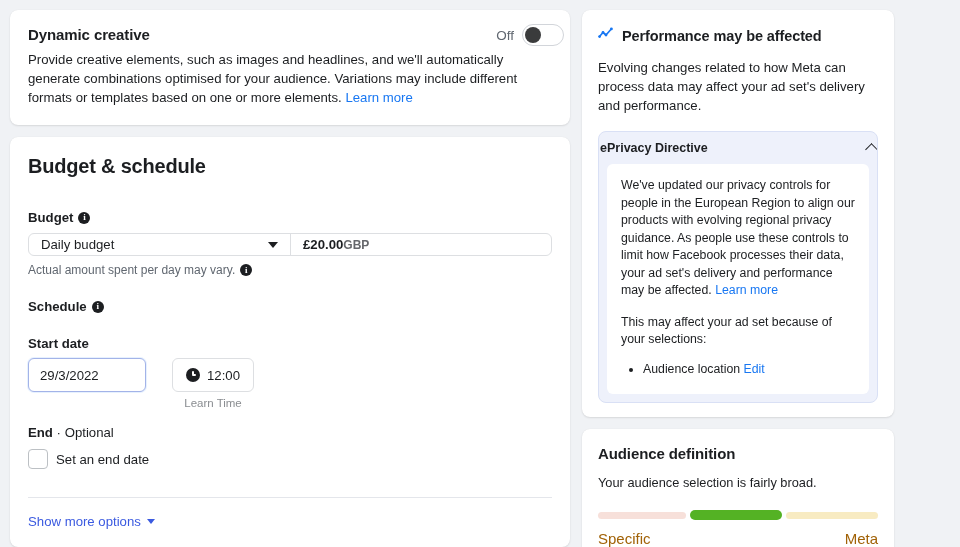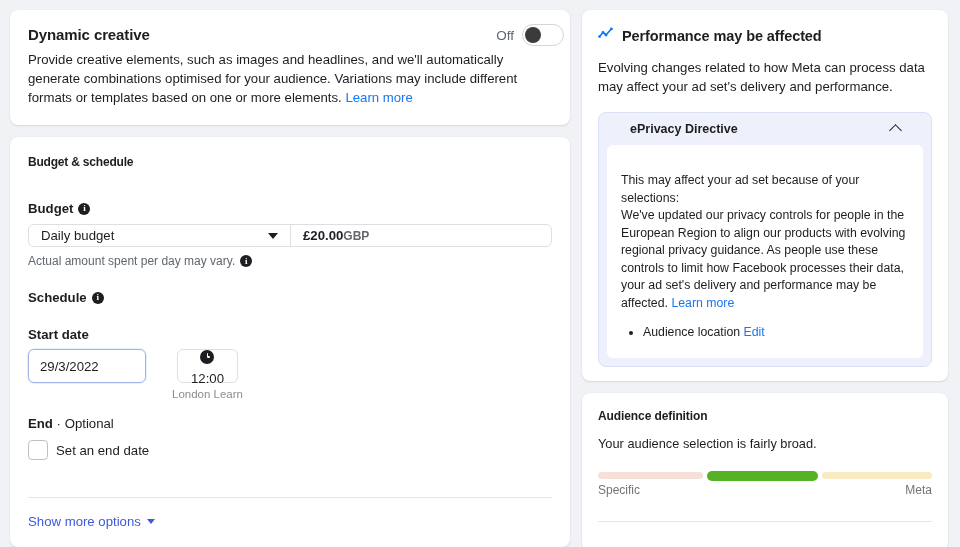--- a/index.html
+++ b/index.html
@@ -12,21 +12,21 @@
     overflow: hidden;
   }
   .page {
     position: relative;
     width: 960px; height: 547px;
     display: flex;
     gap: 12px;
     padding: 10px 10px 0 10px;
   }
   .col-left { width: 560px; display: flex; flex-direction: column; gap: 12px; }
-  .col-right { width: 366px; display: flex; flex-direction: column; gap: 12px; }
+  .col-right { width: 312px; display: flex; flex-direction: column; gap: 12px; }
 
   .card {
     background: #ffffff;
     border-radius: 8px;
     box-shadow: 0 1px 2px rgba(0,0,0,0.10), 0 0 1px rgba(0,0,0,0.08);
   }
 
   
   .dc { padding: 16px 6px 18px 18px; position: relative; }
   .dc-head { display: flex; align-items: flex-start; justify-content: space-between; }
@@ -44,21 +44,21 @@
     background: #3a3b3c;
   }
   .dc-body {
     font-size: 13.2px; line-height: 19px; color: #1c1e21;
     margin-top: 4px; max-width: 512px;
   }
   .link { color: #1877f2; cursor: pointer; }
 
   
   .bs { padding: 18px 18px 0 18px; display: flex; flex-direction: column; flex: 1; }
-  .bs-title { font-size: 12px; font-weight: bold; letter-spacing: -0.2px; }
+  .bs-title { font-size: 20px; font-weight: bold; letter-spacing: -0.2px; }
   .section-label {
     font-size: 13.2px; font-weight: bold; display: flex; align-items: center; gap: 5px;
   }
   .info-icon {
     width: 12px; height: 12px; border-radius: 50%;
     background: #1c1e21; color: #fff;
     font-size: 9px; font-weight: bold; font-style: normal;
     display: inline-flex; align-items: center; justify-content: center;
     font-family: "Liberation Serif", serif;
     line-height: 1; flex: none; cursor: pointer;
@@ -97,21 +97,21 @@
     width: 118px; height: 34px;
     border: 1px solid #a3b3e8; border-radius: 6px;
     box-shadow: 0 0 0 1px rgba(24,119,242,0.10);
     display: flex; align-items: center; padding: 0 11px;
     font-size: 13.2px; background: #fff; cursor: text;
   }
   .time-col { display: flex; flex-direction: column; align-items: center; }
   .time-input {
     height: 34px; border: 1px solid #dddfe2; border-radius: 6px;
     display: flex; align-items: center; gap: 7px; padding: 0 13px;
-    font-size: 13.2px; background: #fff; cursor: pointer; flex-direction: column;
+    font-size: 13.2px; background: #fff; cursor: pointer;
   }
   .tz-note { font-size: 11.5px; color: #8a8d91; margin-top: 5px; }
   .clock {
     width: 14px; height: 14px; border-radius: 50%;
     background: #1c1e21; position: relative; flex: none;
   }
   .clock::before, .clock::after {
     content: ""; position: absolute; background: #fff; border-radius: 1px;
   }
   .clock::before { width: 1.5px; height: 4.5px; top: 2.5px; left: 6.2px; }
@@ -149,51 +149,51 @@
 
   .eprivacy {
     margin-top: 16px;
     border: 1px solid #d9e0f5;
     border-radius: 8px;
     background: #eef1fb;
     overflow: hidden;
   }
   .ep-head {
     display: flex; align-items: center; justify-content: space-between;
-    padding: 9px 31px; cursor: pointer;
+    padding: 9px 1px; cursor: pointer;
   }
   .ep-title { font-size: 12.5px; font-weight: bold; }
   .chev-up {
     width: 9px; height: 9px;
     border-left: 1.6px solid #1c1e21; border-top: 1.6px solid #1c1e21;
     transform: rotate(45deg); margin-top: 3px;
   }
   .ep-body {
     background: #fff;
     margin: 0 8px 8px 8px;
     border-radius: 6px;
     padding: 13px 14px 16px 14px;
   }
   .ep-p { font-size: 12.3px; line-height: 17.5px; }
   .ep-p2 { margin-top: 14px; }
   .ep-list { margin: 12px 0 0 0; padding-left: 22px; }
   .ep-list li { font-size: 12.3px; line-height: 17.5px; }
 
   
   .aud { padding: 16px 16px 0 16px; }
-  .aud-title { font-size: 12px; font-weight: bold; letter-spacing: -0.1px; }
+  .aud-title { font-size: 15px; font-weight: bold; letter-spacing: -0.1px; }
   .aud-sub { font-size: 12.8px; margin-top: 13px; }
   .gauge { display: flex; align-items: center; gap: 4px; margin-top: 20px; height: 10px; }
   .seg { border-radius: 5px; }
   .seg-1 { flex: 95; height: 7px; background: #f7e0da; }
   .seg-2 { flex: 100; height: 10px; background: #54b224; }
   .seg-3 { flex: 100; height: 7px; background: #f8ebc2; }
   .gauge-labels {
     display: flex; justify-content: space-between;
-    font-size: 12px; color: #737373; margin-top: 2px;
+    font-size: 15px; color: #a16207; margin-top: 10px;
   }
   .aud-divider { height: 1px; background: #e4e6eb; margin-top: 24px; }
   .aud-est {
     font-size: 12.5px; padding: 15px 0 14px 0;
     display: flex; align-items: center; gap: 6px;
   }
 </style>
 </head>
 <body>
 
@@ -249,21 +249,21 @@
         <div class="start-label">Start date</div>
         <div class="date-row">
           <div class="date-input">
             <span>29/3/2022</span>
           </div>
           <div class="time-col">
             <div class="time-input">
               <span class="clock"></span>
               <span>12:00</span>
             </div>
-            <div class="tz-note">London Learn</div>
+            <div class="tz-note">Learn Time</div>
           </div>
         </div>
       </div>
 
       <div class="end-block">
         <div class="end-label">
           <b>End</b><span class="sep"> · </span><span>Optional</span>
         </div>
         <div class="checkbox-row">
           <div class="checkbox"></div>
@@ -296,25 +296,25 @@
         <span class="perf-title">Performance may be affected</span>
       </div>
       <div class="perf-body">Evolving changes related to how Meta can process data may affect your ad set's delivery and performance.</div>
 
       <div class="eprivacy">
         <div class="ep-head">
           <span class="ep-title">ePrivacy Directive</span>
           <span class="chev-up"></span>
         </div>
         <div class="ep-body">
-          <div class="ep-p ep-p2">This may affect your ad set because of your selections:</div>
           <div class="ep-p">
             <span>We've updated our privacy controls for people in the European Region to align our products with evolving regional privacy guidance. As people use these controls to limit how Facebook processes their data, your ad set's delivery and performance may be affected.</span>
             <span class="link">Learn more</span>
           </div>
+          <div class="ep-p ep-p2">This may affect your ad set because of your selections:</div>
           <ul class="ep-list">
             <li>
               <span>Audience location</span>
               <span class="link">Edit</span>
             </li>
           </ul>
         </div>
       </div>
     </div>
 

